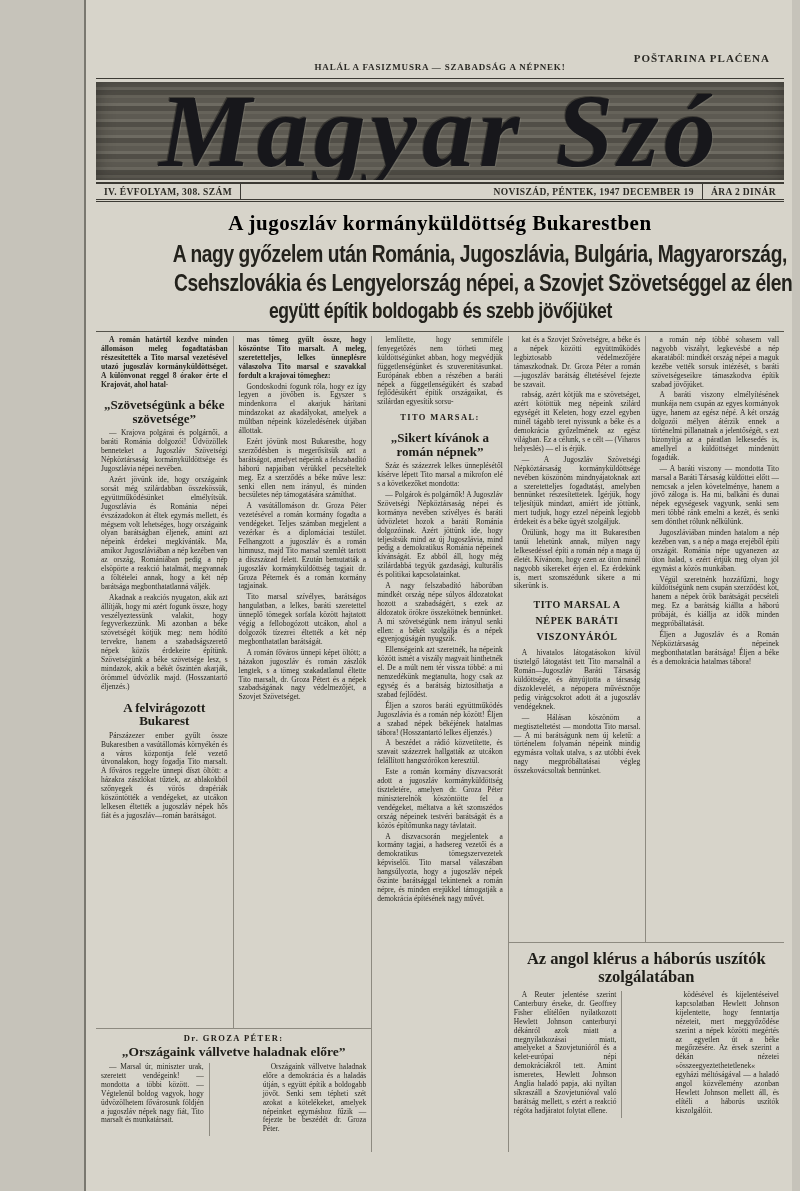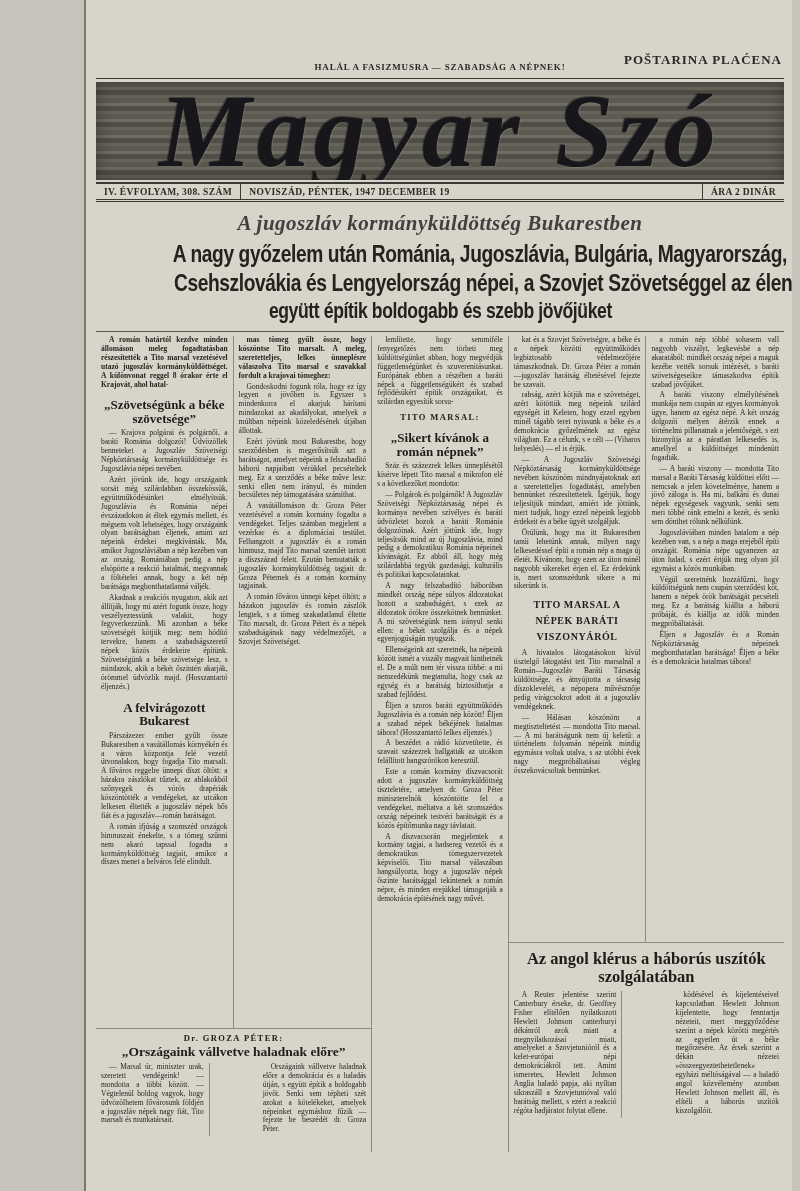--- a/index.html
+++ b/index.html
@@ -25,22 +25,22 @@
     position:relative;
     text-align:center;
     border-bottom:1px solid #3c3a34;
     padding-bottom:4px;
   }
   .slogan{
     display:inline-block;
     font-weight:bold;font-size:9px;letter-spacing:.8px;color:#2b2a25;
   }
   .postage{
-    position:absolute;right:2px;top:-4px;
-    font-weight:bold;font-size:13px;letter-spacing:1px;color:#2b2a25;
+    position:absolute;right:14px;top:-4px;
+    font-weight:bold;font-size:11px;letter-spacing:1px;color:#2b2a25;
   }
   
   .masthead{
     margin-top:3px;height:98px;
     background:
       repeating-linear-gradient(180deg,
         #5d5a52 0px,#5d5a52 5px,
         #6e6b62 5px,#6e6b62 8px,
         #514e47 8px,#514e47 13px,
         #66635a 13px,#66635a 16px);
@@ -60,26 +60,26 @@
   }
   
   .dateline{
     margin-top:2px;
     border-top:2px solid #3c3a34;
     border-bottom:3px double #3c3a34;
     display:flex;align-items:stretch;
     font-weight:bold;font-size:9.5px;letter-spacing:.4px;color:#2b2a25;
   }
   .dateline .cell{padding:3px 8px 2px;}
-  .dateline .mid{flex:1;text-align:left;border-left:1px solid #3c3a34;border-right:1px solid #3c3a34;}
+  .dateline .mid{flex:1;text-align:right;border-left:1px solid #3c3a34;border-right:1px solid #3c3a34;}
   .dateline .right{text-align:right;}
   
   .kicker-head{
     margin:9px 0 3px;text-align:center;
-    font-weight:bold;font-size:21px;letter-spacing:.5px;color:#404040;font-style:italic;
+    font-weight:bold;font-size:21px;letter-spacing:.5px;color:#000000;
   }
   .headline{text-align:center;margin-top:2px;}
   .headline .hl{
     font-family:"Liberation Sans",sans-serif;
     font-weight:bold;color:#23221c;
     display:inline-block;white-space:nowrap;
     transform:scaleX(.8);transform-origin:center;
     letter-spacing:-0.5px;
   }
   .hl1,.hl2{font-size:24px;line-height:29px;}
@@ -158,27 +158,27 @@
     <div class="zone zl">
       <div class="cols top">
         <div class="col rule">
             <p class="bp lead">A román határtól kezdve minden állomáson meleg fogadtatásban részesítették a Tito marsal vezetésével utazó jugoszláv kormányküldöttséget. A különvonat reggel 8 órakor érte el Krajovát, ahol hatal-</p>
             <h3 class="sub">„Szövetségünk a béke szövetsége”</h3>
             <p class="bp">— Krajova polgárai és polgárnői, a baráti Románia dolgozói! Üdvözöllek benneteket a Jugoszláv Szövetségi Népköztársaság kormányküldöttsége és Jugoszlávia népei nevében.</p>
             <p class="bp">Azért jövünk ide, hogy országaink sorsát még szilárdabban összekössük, együttműködésünket elmélyítsük. Jugoszlávia és Románia népei évszázadokon át éltek egymás mellett, és mégsem volt lehetséges, hogy országaink olyan barátságban éljenek, amint azt népeink érdekei megkívánták. Ma, amikor Jugoszláviában a nép kezében van az ország, Romániában pedig a nép elsöpörte a reakció hatalmát, megvannak a föltételei annak, hogy a két nép barátsága megbonthatatlanná váljék.</p>
             <p class="bp">Akadnak a reakciós nyugaton, akik azt állítják, hogy mi azért fogunk össze, hogy veszélyeztessünk valakit, hogy fegyverkezzünk. Mi azonban a béke szövetségét kötjük meg: nem hódító tervekre, hanem a szabadságszerető népek közös érdekeire építünk. Szövetségünk a béke szövetsége lesz, s mindazok, akik a békét őszintén akarják, örömmel üdvözlik majd. (Hosszantartó éljenzés.)</p>
             <h3 class="sub">A felvirágozott Bukarest</h3>
             <p class="bp">Párszázezer ember gyűlt össze Bukarestben a vasútállomás környékén és a város központja felé vezető útvonalakon, hogy fogadja Tito marsalt. A főváros reggelre ünnepi díszt öltött: a házakra zászlókat tűztek, az ablakokból szőnyegek és vörös drapériák köszöntötték a vendégeket, az utcákon lelkesen éltették a jugoszláv népek hős fiát és a jugoszláv—román barátságot.</p>
-            <p class="bp">A román ifjúság a szomszéd országok himnuszait énekelte, s a tömeg szűnni nem akaró tapssal fogadta a kormányküldöttség tagjait, amikor a díszes menet a belváros felé elindult.</p>
           </div>
         <div class="col">
             <p class="bp lead">mas tömeg gyűlt össze, hogy köszöntse Tito marsalt. A meleg, szeretetteljes, lelkes ünneplésre válaszolva Tito marsal e szavakkal fordult a krajovai tömeghez:</p>
             <p class="bp">Gondoskodni fogunk róla, hogy ez így legyen a jövőben is. Egyszer s mindenkorra el akarjuk hárítani mindazokat az akadályokat, amelyek a múltban népeink közeledésének útjában állottak.</p>
             <p class="bp">Ezért jövünk most Bukarestbe, hogy szerződésben is megerősítsük azt a barátságot, amelyet népeink a felszabadító háború napjaiban vérükkel pecsételtek meg. Ez a szerződés a béke műve lesz: senki ellen nem irányul, és minden becsületes nép támogatására számíthat.</p>
             <p class="bp">A vasútállomáson dr. Groza Péter vezetésével a román kormány fogadta a vendégeket. Teljes számban megjelent a vezérkar és a diplomáciai testület. Felhangzott a jugoszláv és a román himnusz, majd Tito marsal szemlét tartott a díszszázad felett. Ezután bemutatták a jugoszláv kormányküldöttség tagjait dr. Groza Péternek és a román kormány tagjainak.</p>
+            <p class="bp">Tito marsal szívélyes, barátságos hangulatban, a lelkes, baráti szeretettel ünneplő tömegek sorfala között hajtatott végig a fellobogózott utcákon, ahol a dolgozók tízezrei éltették a két nép megbonthatatlan barátságát.</p>
             <p class="bp">A román főváros ünnepi képet öltött; a házakon jugoszláv és román zászlók lengtek, s a tömeg szakadatlanul éltette Tito marsalt, dr. Groza Pétert és a népek szabadságának nagy védelmezőjét, a Szovjet Szövetséget.</p>
           </div>
       </div>
       <div class="section">
         <div class="sec-kick">Dr. GROZA PÉTER:</div>
         <div class="sec-title">„Országaink vállvetve haladnak előre”</div>
         <div class="cols">
           <div class="col rule">
               <p class="bp">— Marsal úr, miniszter urak, szeretett vendégeink! — mondotta a többi között. — Végtelenül boldog vagyok, hogy üdvözölhetem fővárosunk földjén a jugoszláv népek nagy fiát, Tito marsalt és munkatársait.</p>
             </div>

